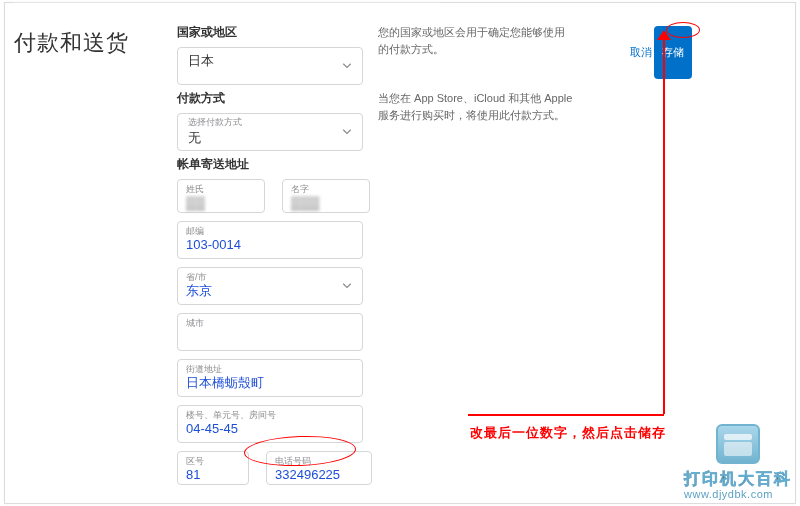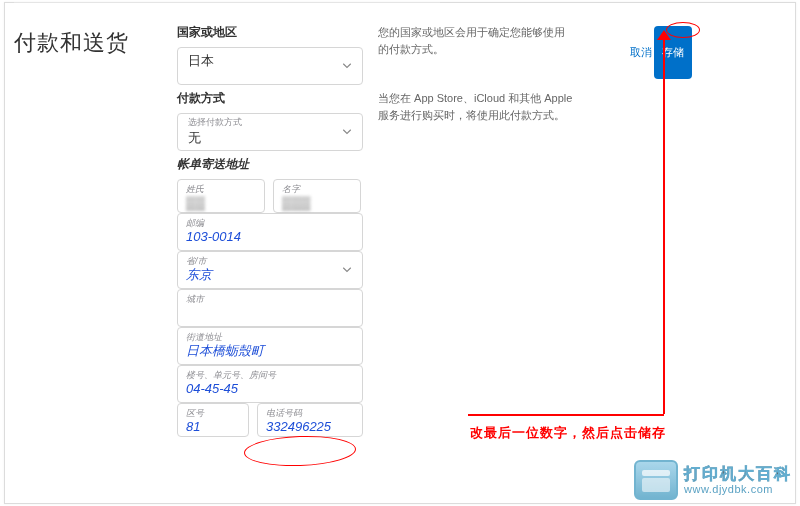--- a/index.html
+++ b/index.html
@@ -71,22 +71,22 @@
       position: absolute;
       right: 10px; top: 50%;
       transform: translateY(-50%);
       width: 10px; height: 6px;
     }
     .blk { position: absolute; }
     .country-blk { left: 177px; top: 24px; }
     .country-help { position: absolute; left: 378px; top: 24px; width: 190px; }
     .payment-blk { left: 177px; top: 90px; }
     .payment-help { position: absolute; left: 378px; top: 90px; width: 200px; }
-    .billing-blk { left: 177px; top: 156px; font-style: italic; }
-    .row { display: flex; gap: 8px; }
+    .billing-blk { left: 177px; top: 156px; }
+    .row { display: flex; gap: 17px; margin-bottom: 8px; }
     .field {
       position: relative;
       border: 1px solid #d6d6d6;
       border-radius: 4px;
       padding: 4px 8px 4px 8px;
       background: #fff;
     }
     .field.sm { width: 88px; height: 34px; }
     .field.md { width: 186px; height: 38px; }
     .field .fl {
@@ -173,20 +173,21 @@
       letter-spacing: 1px;
       margin-top: 28px;
     }
     
     .watermark {
       position: absolute;
       right: 8px; bottom: 6px;
       display: flex; align-items: center; gap: 6px;
       opacity: .85;
       z-index: 4;
+      flex-direction: column;
     }
     .wm-icon {
       width: 44px; height: 40px;
       background: linear-gradient(#9bd0e8, #5aa7c8);
       border-radius: 6px;
       position: relative;
       border: 2px solid #5aa7c8;
     }
     .wm-icon::before {
       content: "";

